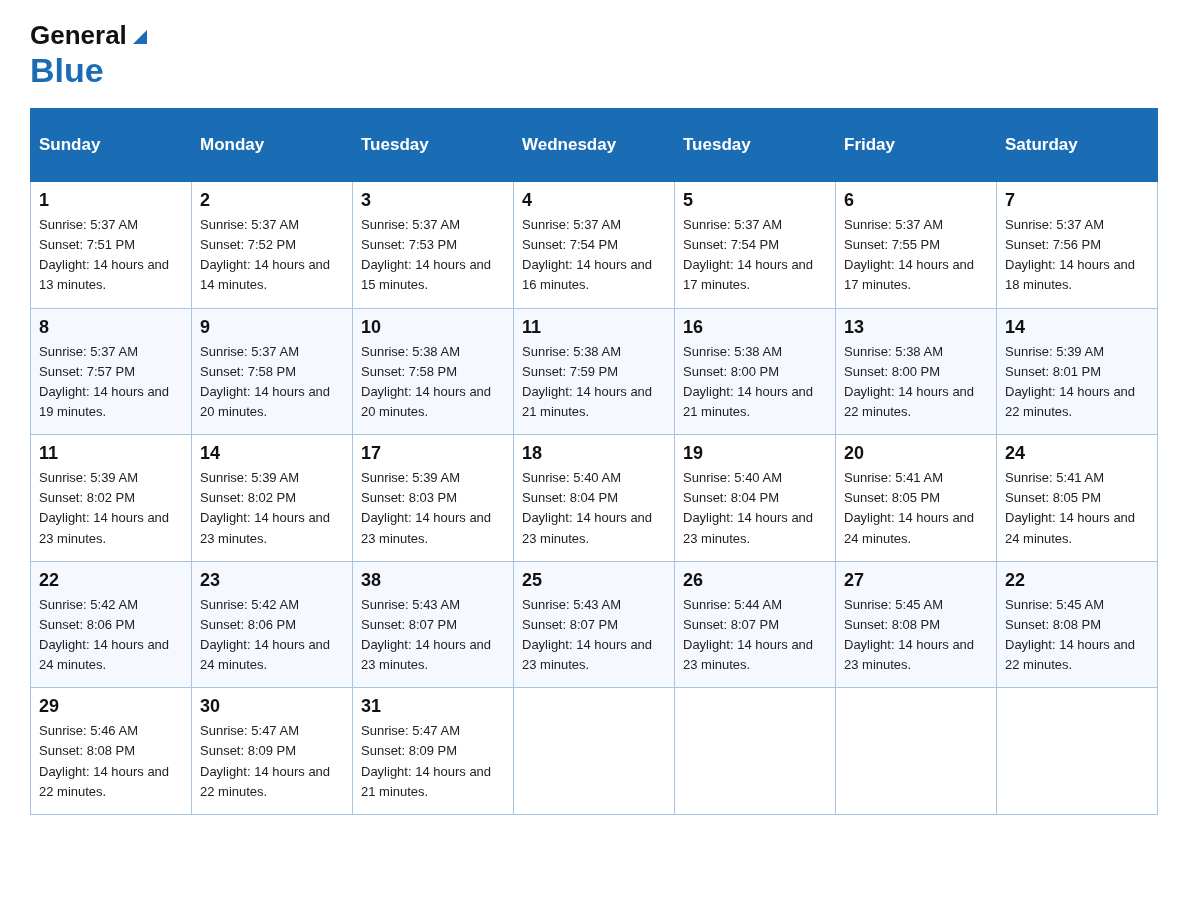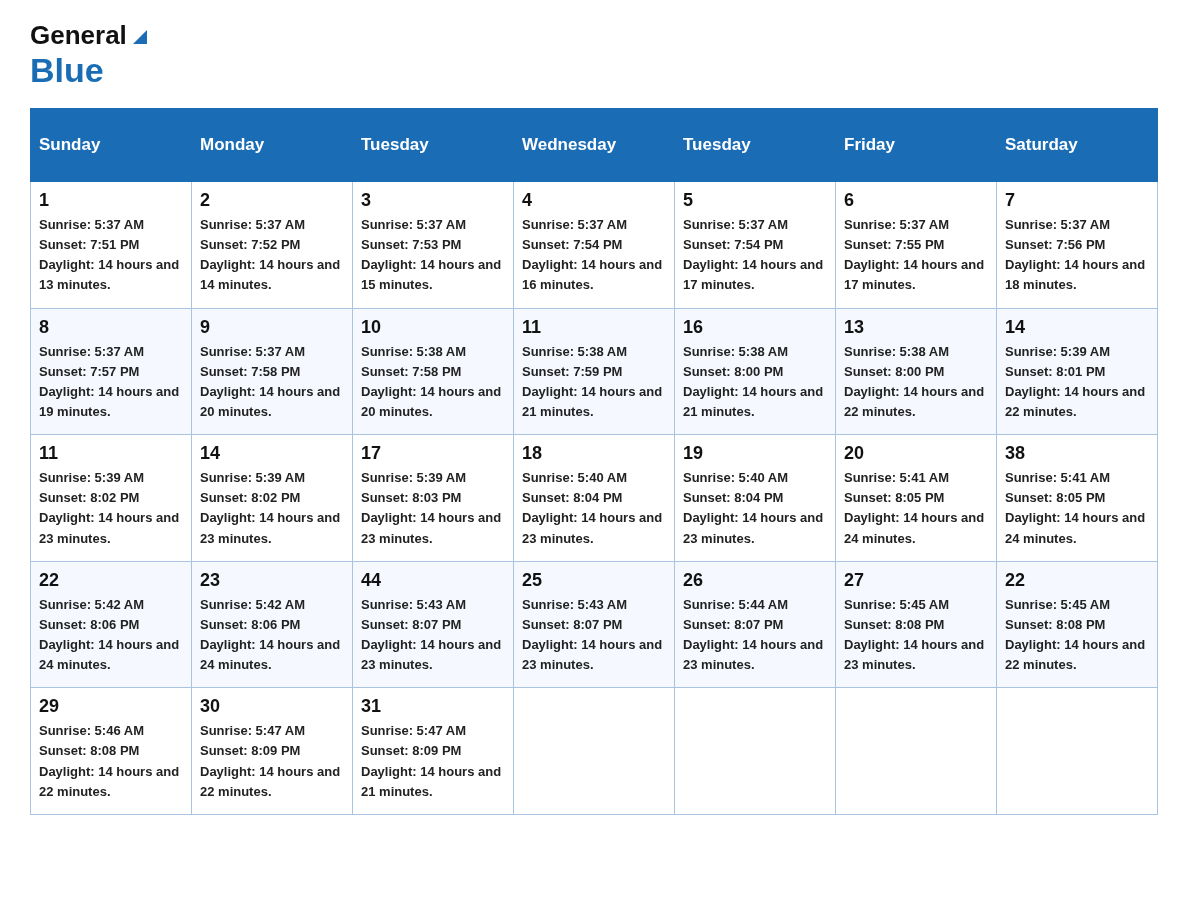--- a/index.html
+++ b/index.html
@@ -68,21 +68,20 @@
     .day-num {
       font-size: 18px;
       font-weight: bold;
       color: #111;
       display: block;
       margin-bottom: 4px;
     }
     .day-info {
       line-height: 1.55;
       color: #222;
-      font-weight: bold;
     }
     .empty-cell {
       background: #fff !important;
     }
     tbody tr td.empty-cell {
       border-color: #aac4e0;
     }
   </style>
 </head>
 <body>
@@ -278,21 +277,21 @@
       </td>
         <td>
         <span class="day-num">20</span>
         <div class="day-info">
           Sunrise: 5:41 AM<br>
           Sunset: 8:05 PM<br>
           Daylight: 14 hours and 24 minutes.
         </div>
       </td>
         <td>
-        <span class="day-num">38</span>
+        <span class="day-num">24</span>
         <div class="day-info">
           Sunrise: 5:41 AM<br>
           Sunset: 8:05 PM<br>
           Daylight: 14 hours and 24 minutes.
         </div>
       </td>
       </tr>
       <tr>
         <td>
         <span class="day-num">22</span>
@@ -304,21 +303,21 @@
       </td>
         <td>
         <span class="day-num">23</span>
         <div class="day-info">
           Sunrise: 5:42 AM<br>
           Sunset: 8:06 PM<br>
           Daylight: 14 hours and 24 minutes.
         </div>
       </td>
         <td>
-        <span class="day-num">44</span>
+        <span class="day-num">38</span>
         <div class="day-info">
           Sunrise: 5:43 AM<br>
           Sunset: 8:07 PM<br>
           Daylight: 14 hours and 23 minutes.
         </div>
       </td>
         <td>
         <span class="day-num">25</span>
         <div class="day-info">
           Sunrise: 5:43 AM<br>

